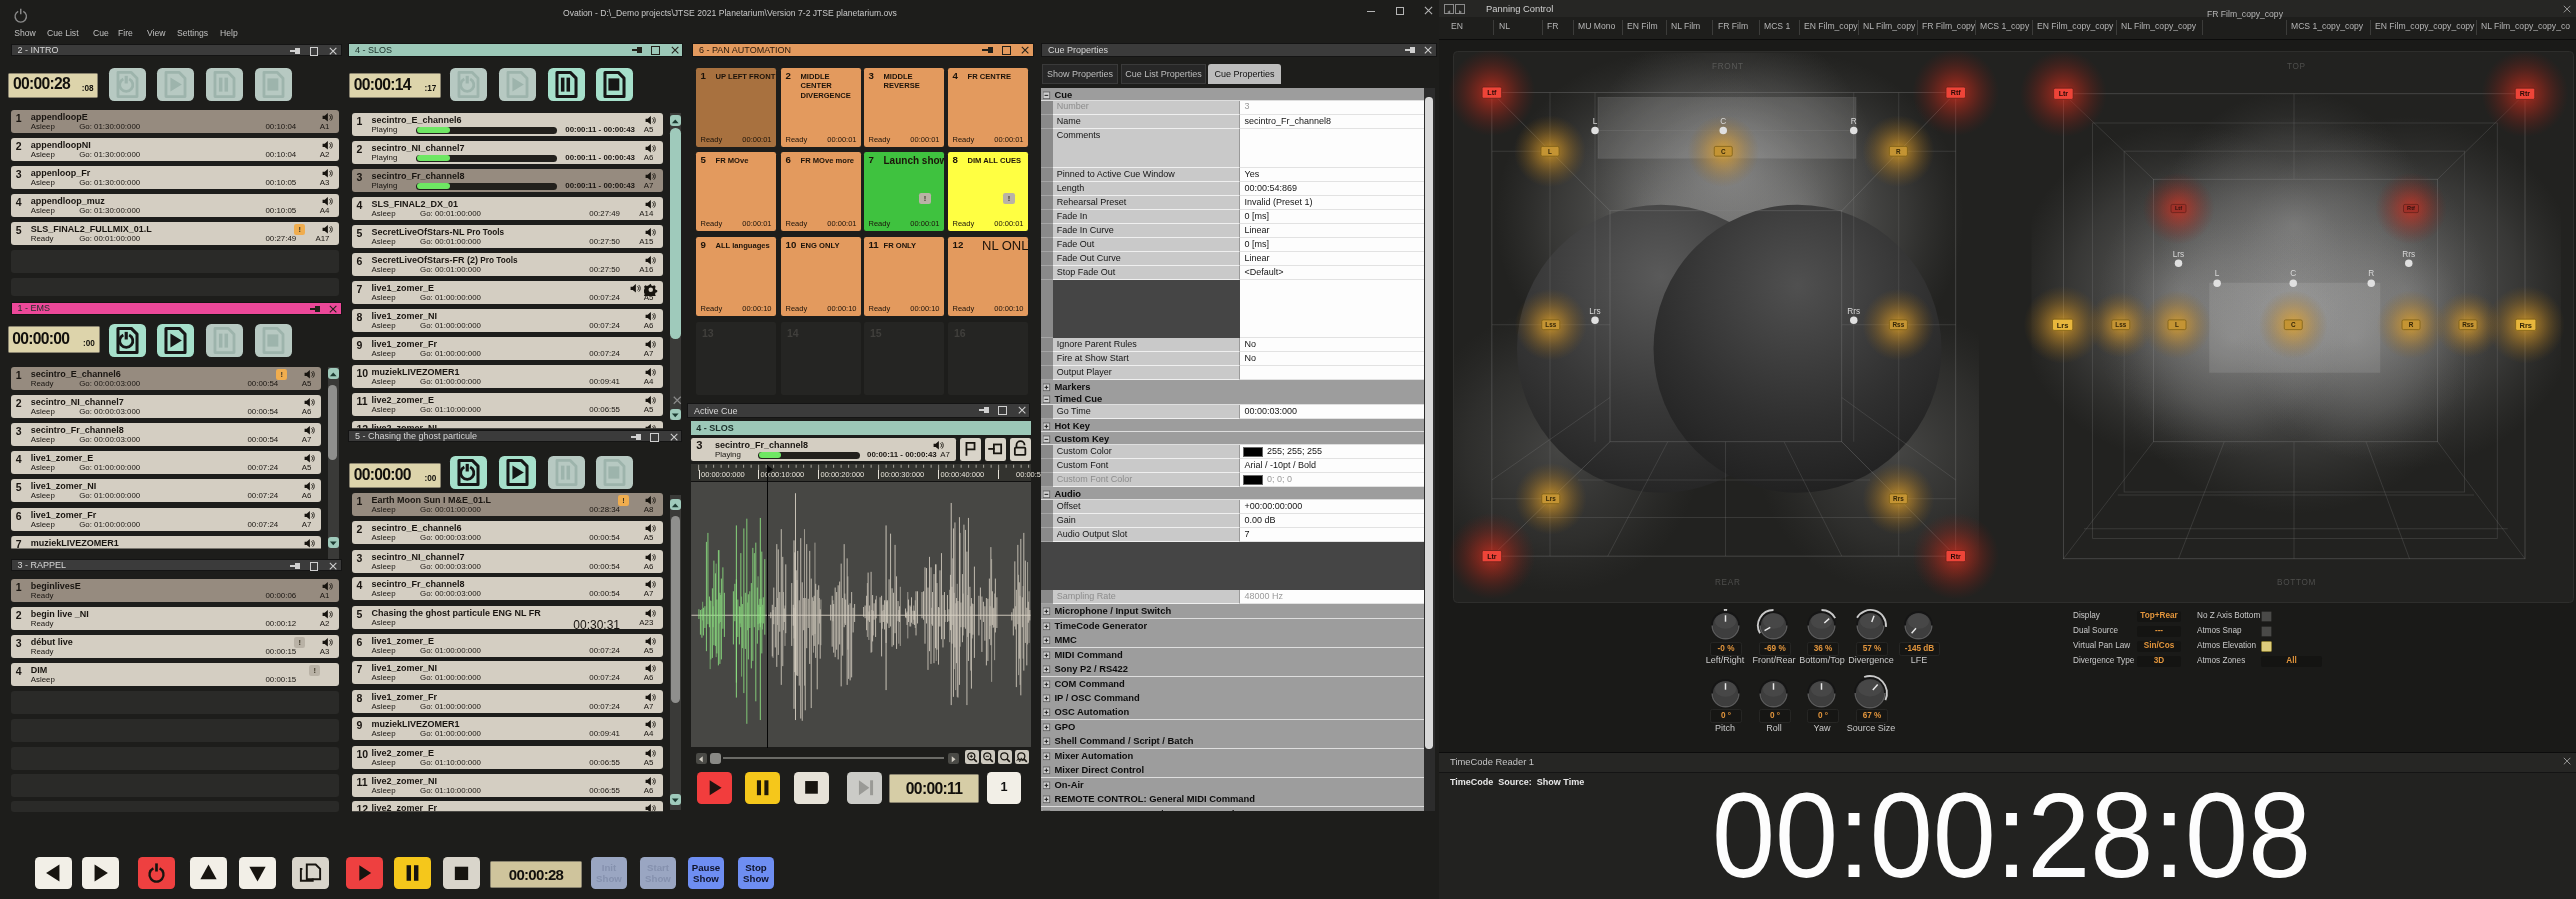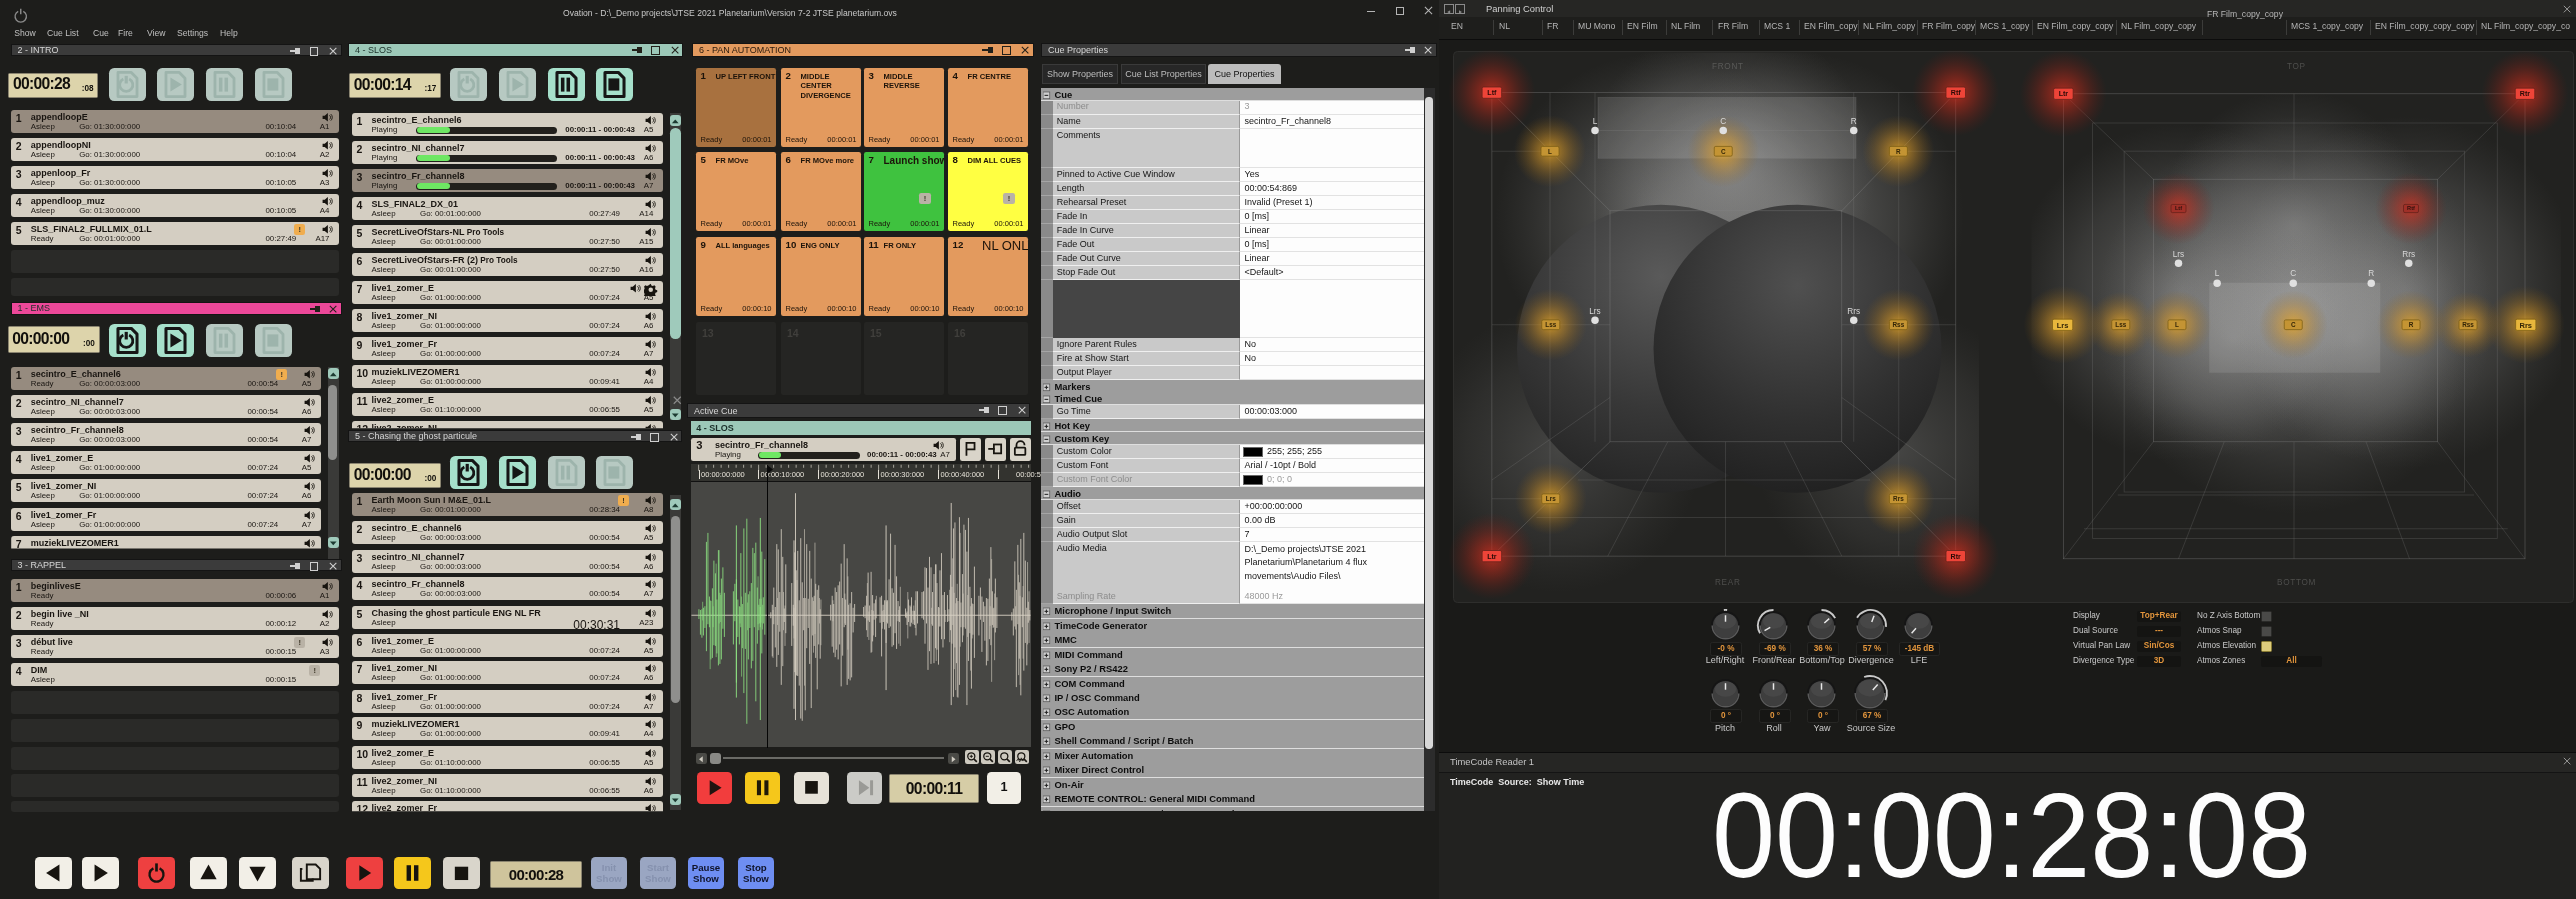--- a/index.html
+++ b/index.html
@@ -1519,29 +1519,20 @@
         <span style="position:absolute;left:4.5px;top:0.7px;font-size:9px;color:#141414;white-space:nowrap">0.00 dB</span>
       </div>
     </div>
     <div style="position:absolute;left:0;top:440px;width:383px;height:14px">
       <div style="position:absolute;left:0;top:0;width:12px;height:14px;background:#8a8a8a;border-bottom:0.9px solid #a5a5a5;box-sizing:border-box"></div>
       <div style="position:absolute;left:12px;top:0;width:187px;height:14px;background:#c9c9c9;border-bottom:0.9px solid #efefef;border-right:0.7px solid #9a9a9a;box-sizing:border-box">
         <span style="position:absolute;left:3.7px;top:0.7px;font-size:9px;color:#141414;white-space:nowrap">Audio Output Slot</span>
       </div>
       <div style="position:absolute;left:199px;top:0;width:184px;height:14px;background:#fdfdfd;border-bottom:0.9px solid #e2e2e2;box-sizing:border-box">
         <span style="position:absolute;left:4.5px;top:0.7px;font-size:9px;color:#141414;white-space:nowrap">7</span>
-      </div>
-    </div>
-    <div style="position:absolute;left:0;top:454px;width:383px;height:49px">
-      <div style="position:absolute;left:0;top:0;width:12px;height:49px;background:#8a8a8a;border-bottom:0.9px solid #a5a5a5;box-sizing:border-box"></div>
-      <div style="position:absolute;left:12px;top:0;width:187px;height:49px;background:#c9c9c9;border-bottom:0.9px solid #efefef;border-right:0.7px solid #9a9a9a;box-sizing:border-box">
-        <span style="position:absolute;left:3.7px;top:0.7px;font-size:9px;color:#141414;white-space:nowrap">Audio Media</span>
-      </div>
-      <div style="position:absolute;left:199px;top:0;width:184px;height:49px;background:#fdfdfd;border-bottom:0.9px solid #e2e2e2;box-sizing:border-box">
-        <div style="position:absolute;left:4.5px;top:0.7px;font-size:9px;line-height:13.5px;color:#141414;white-space:nowrap">D:\_Demo projects\JTSE 2021<br>Planetarium\Planetarium 4 flux<br>movements\Audio Files\</div>
       </div>
     </div>
     <div style="position:absolute;left:0;top:502px;width:383px;height:14px">
       <div style="position:absolute;left:0;top:0;width:12px;height:14px;background:#8a8a8a;border-bottom:0.9px solid #a5a5a5;box-sizing:border-box"></div>
       <div style="position:absolute;left:12px;top:0;width:187px;height:14px;background:#c9c9c9;border-bottom:0.9px solid #efefef;border-right:0.7px solid #9a9a9a;box-sizing:border-box">
         <span style="position:absolute;left:3.7px;top:0.7px;font-size:9px;color:#8c8c8c;white-space:nowrap">Sampling Rate</span>
       </div>
       <div style="position:absolute;left:199px;top:0;width:184px;height:14px;background:#fdfdfd;border-bottom:0.9px solid #e2e2e2;box-sizing:border-box">
         <span style="position:absolute;left:4.5px;top:0.7px;font-size:9px;color:#9a9a9a;white-space:nowrap">48000 Hz</span>
       </div>

